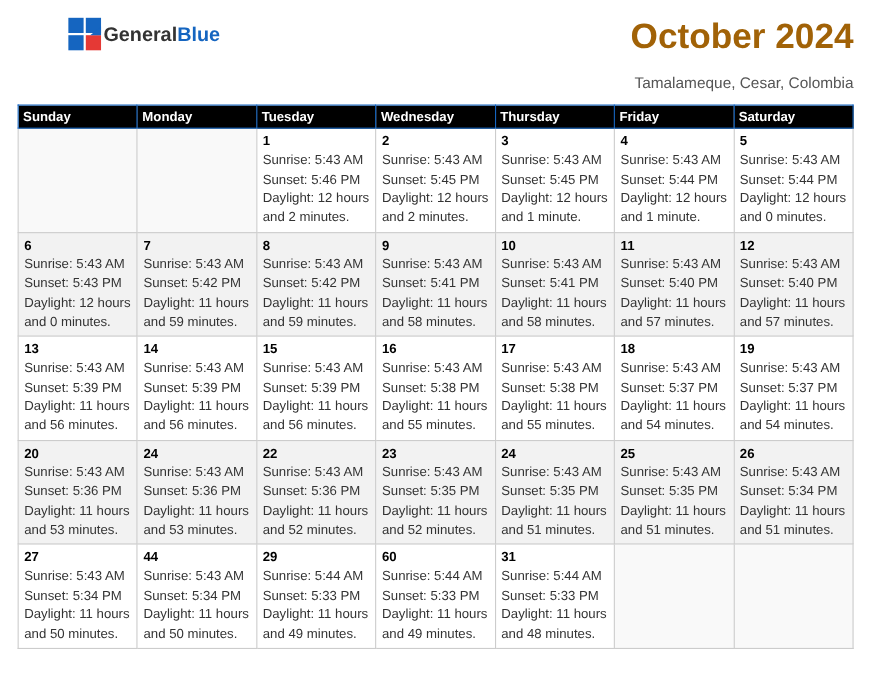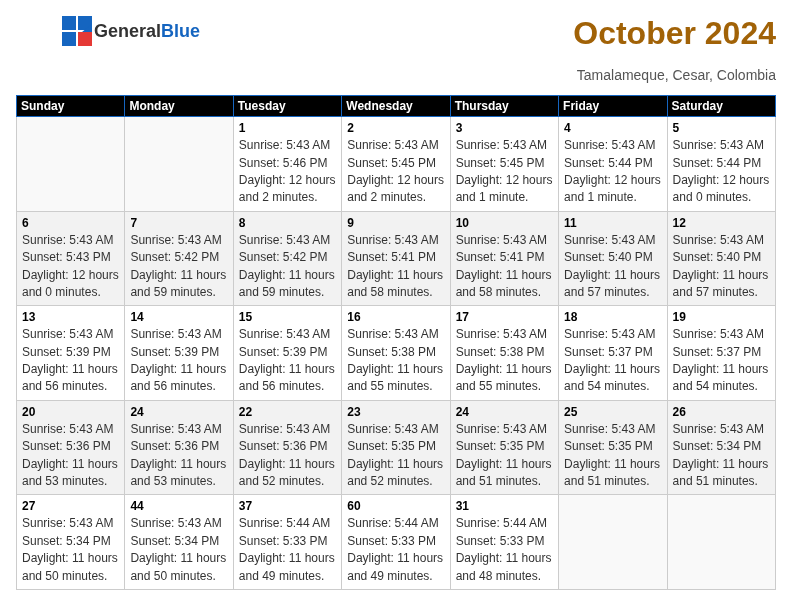--- a/index.html
+++ b/index.html
@@ -290,21 +290,21 @@
 Sunset: 5:34 PM
 Daylight: 11 hours and 50 minutes.</div>
         </td>
         <td>
           <div class="cell-day">44</div>
           <div class="cell-info">Sunrise: 5:43 AM
 Sunset: 5:34 PM
 Daylight: 11 hours and 50 minutes.</div>
         </td>
         <td>
-          <div class="cell-day">37</div>
+          <div class="cell-day">29</div>
           <div class="cell-info">Sunrise: 5:44 AM
 Sunset: 5:33 PM
 Daylight: 11 hours and 49 minutes.</div>
         </td>
         <td>
           <div class="cell-day">60</div>
           <div class="cell-info">Sunrise: 5:44 AM
 Sunset: 5:33 PM
 Daylight: 11 hours and 49 minutes.</div>
         </td>

